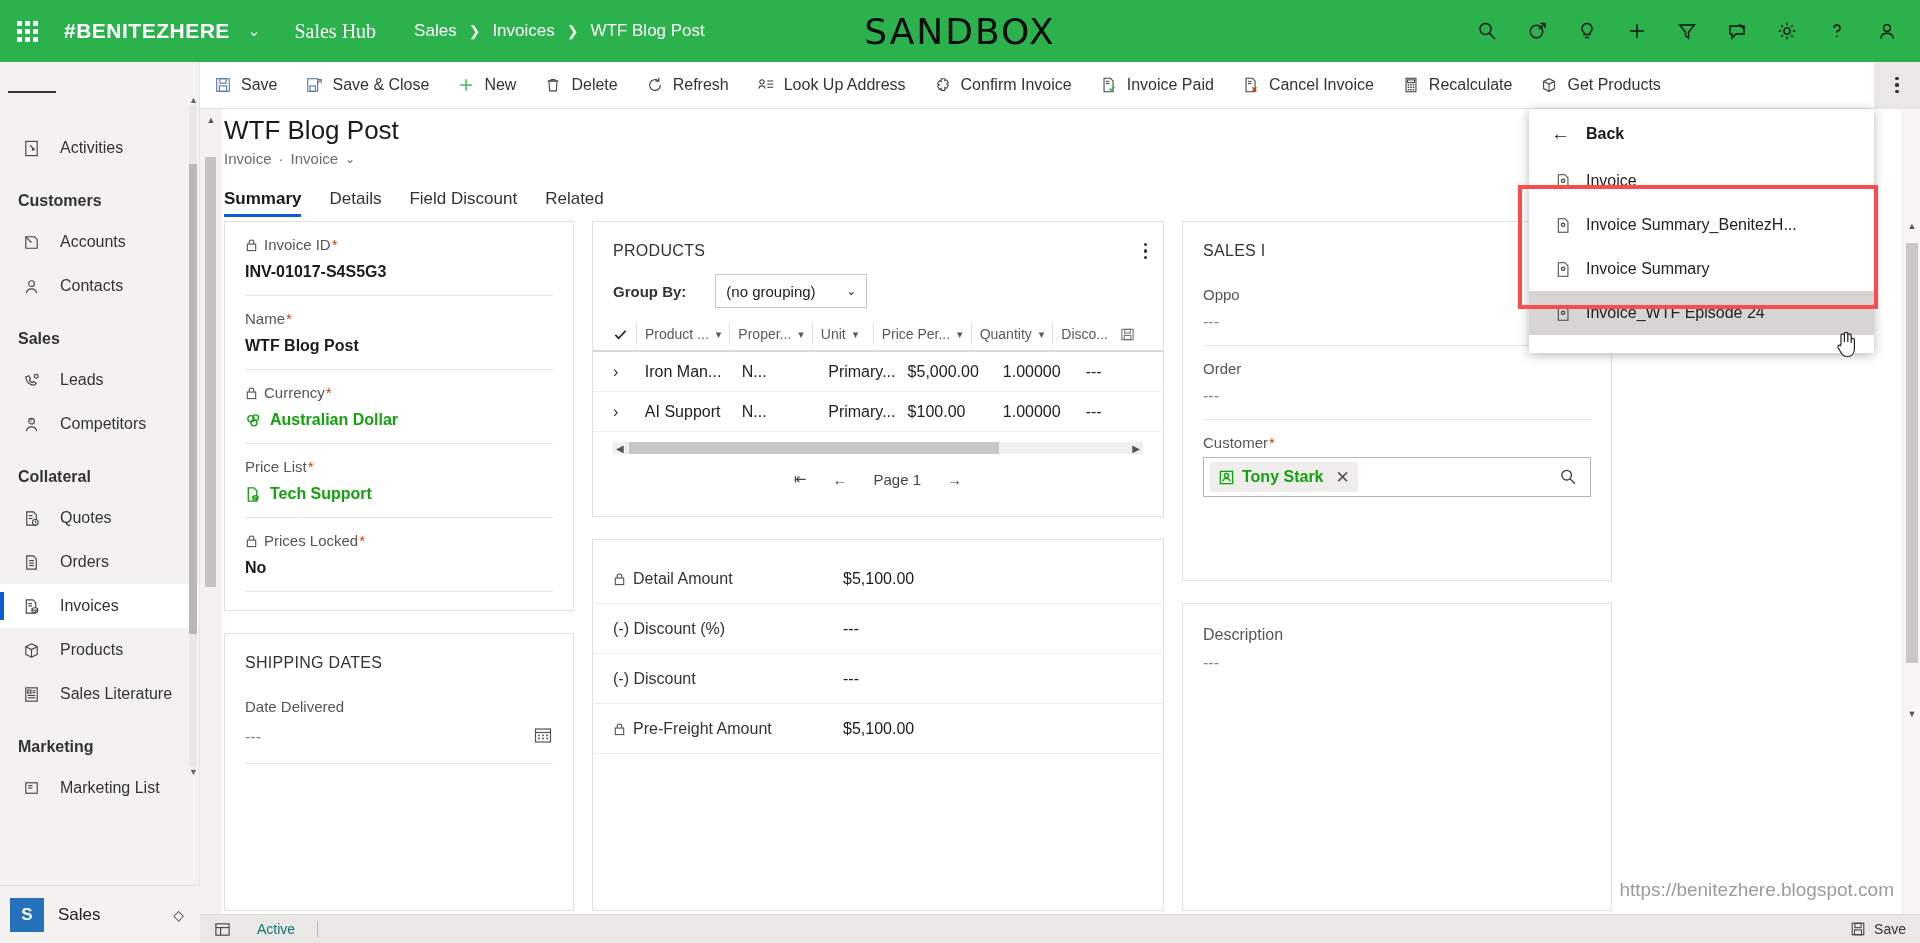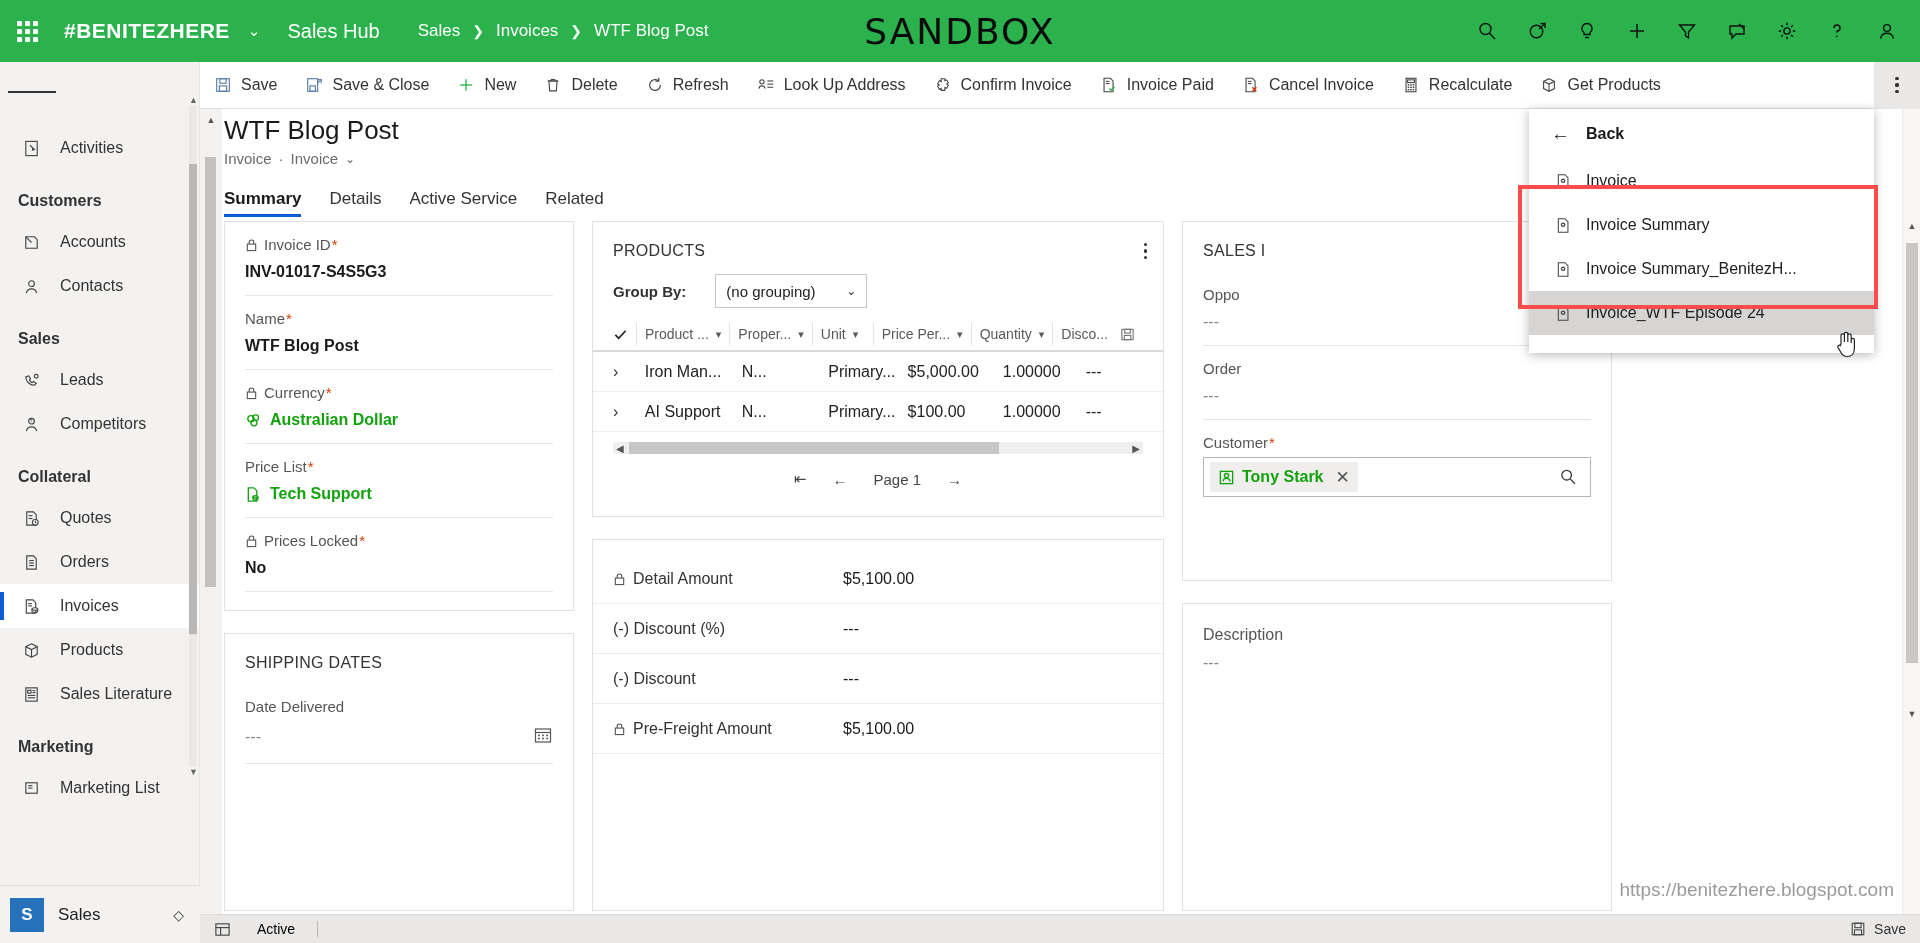--- a/index.html
+++ b/index.html
@@ -22,21 +22,21 @@
     width: 26px; height: 26px; margin-left: 14px; margin-right: 14px;
     display: grid; grid-template-columns: repeat(3, 5px); grid-template-rows: repeat(3, 5px);
     gap: 3px; align-content: center; justify-content: center; cursor: pointer;
   }
   .waffle span { display:block; width:5px; height:5px; background:#ffffff; border-radius:1px; }
   .brand {
     font-size: 21px; font-weight: bold; letter-spacing: .5px; color: #ffffff;
     margin-left: 10px; white-space: nowrap;
   }
   .brand-chev { margin-left: 18px; font-size: 15px; color:#ffffff; cursor:pointer; }
-  .apptitle { font-size: 20px; color: #ffffff; margin-left: 27px; white-space: nowrap; }
+  .apptitle { font-size: 20px; color: #ffffff; margin-left: 34px; white-space: nowrap; font-family: Liberation Serif, serif; }
   .crumbs { display: flex; align-items: center; margin-left: 38px; font-size: 17px; color:#ffffff; }
   .crumbs .sep { margin: 0 12px; font-size: 14px; opacity: .95; }
   .crumb { white-space: nowrap; cursor: pointer; }
   .sandbox {
     position: absolute; left: 0; right: 0; top: 0; height: 62px;
     display:flex; align-items:center; justify-content:center;
     pointer-events: none;
   }
   .sandbox span {
     font-size: 36px; letter-spacing: 2px; color: #0b0b0b; font-weight: 400;
@@ -253,21 +253,21 @@
     pointer-events:none;
   }
   .cursor-hand { position:absolute; left:1834px; top:330px; z-index:60; }
 
   
   .statusbar {
     position:absolute; bottom:0; left:200px; width:1720px; height:29px; background:#e9e8e7;
     display:flex; align-items:center; font-size:14px; color:#333; border-top:1px solid #dcdbda;
   }
   .statusbar .sbicon { margin-left:14px; display:flex; cursor:pointer; }
-  .statusbar .sbtext { margin-left:26px; color:#000000; }
+  .statusbar .sbtext { margin-left:26px; color:#0f766e; }
   .statusbar .sbdiv { margin-left:22px; width:1px; height:16px; background:#b9b8b7; }
   .statusbar .sbright { margin-left:auto; display:flex; align-items:center; margin-right:14px; cursor:pointer; }
   .statusbar .sbright span { margin-left:8px; }
 
   .watermark {
     position:absolute; right: 26px; bottom: 42px; font-size:19px; color:#9b9b9b; z-index:30;
   }
 </style>
 </head>
 <body>
@@ -669,21 +669,21 @@
       </div>
       <div class="stat">
         <div class="v">A</div>
         <div class="l">St</div>
       </div>
     </div>
 
     <div class="tabs">
       <div class="tab active">Summary</div>
       <div class="tab">Details</div>
-      <div class="tab">Active Service</div>
+      <div class="tab">Field Discount</div>
       <div class="tab">Related</div>
     </div>
 
     <div class="cols">
 
       <div class="card" style="left:0; top:0; width:350px; height:390px;">
         <div class="field">
           <div class="fieldlabel">
             <span class="lock">
               <svg width="13" height="14" viewBox="0 0 14 15" fill="none" stroke="#555" stroke-width="1.2">
@@ -985,31 +985,31 @@
       <span>Invoice</span>
     </div>
     <div class="flyitem">
       <span class="fi">
         <svg width="17" height="17" viewBox="0 0 18 18" fill="none" stroke="#444" stroke-width="1.1">
             <path d="M3.5 1.8h7l3.2 3.2v11.2h-10.2z"></path>
             <circle cx="8.6" cy="8.2" r="1.6"></circle>
             <path d="M8.6 5.7v.9M8.6 9.8v.9M6.1 8.2h.9M10.2 8.2h.9M6.9 6.5l.6.6M9.7 9.3l.6.6M10.3 6.5l-.6.6M7.5 9.3l-.6.6"></path>
           </svg>
       </span>
-      <span>Invoice Summary</span>
+      <span>Invoice Summary_BenitezH...</span>
     </div>
     <div class="flyitem">
       <span class="fi">
         <svg width="17" height="17" viewBox="0 0 18 18" fill="none" stroke="#444" stroke-width="1.1">
             <path d="M3.5 1.8h7l3.2 3.2v11.2h-10.2z"></path>
             <circle cx="8.6" cy="8.2" r="1.6"></circle>
             <path d="M8.6 5.7v.9M8.6 9.8v.9M6.1 8.2h.9M10.2 8.2h.9M6.9 6.5l.6.6M9.7 9.3l.6.6M10.3 6.5l-.6.6M7.5 9.3l-.6.6"></path>
           </svg>
       </span>
-      <span>Invoice Summary_BenitezH...</span>
+      <span>Invoice Summary</span>
     </div>
     <div class="flyitem hovered">
       <span class="fi">
         <svg width="17" height="17" viewBox="0 0 18 18" fill="none" stroke="#444" stroke-width="1.1">
             <path d="M3.5 1.8h7l3.2 3.2v11.2h-10.2z"></path>
             <circle cx="8.6" cy="8.2" r="1.6"></circle>
             <path d="M8.6 5.7v.9M8.6 9.8v.9M6.1 8.2h.9M10.2 8.2h.9M6.9 6.5l.6.6M9.7 9.3l.6.6M10.3 6.5l-.6.6M7.5 9.3l-.6.6"></path>
           </svg>
       </span>
       <span>Invoice_WTF Episode 24</span>

